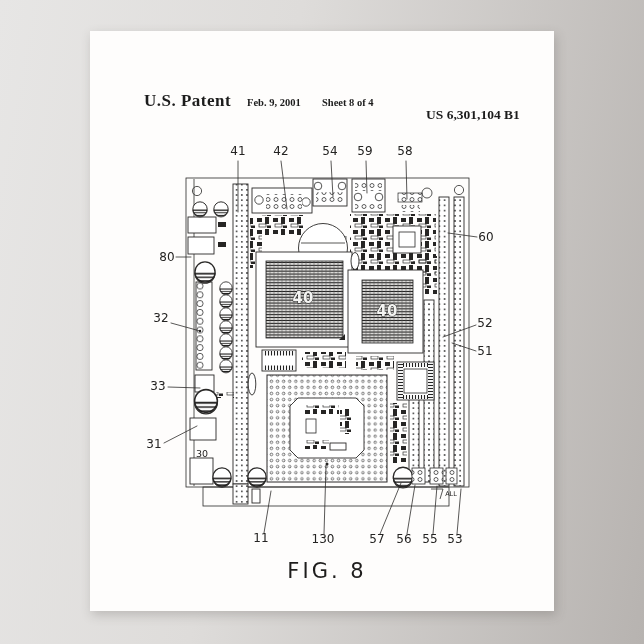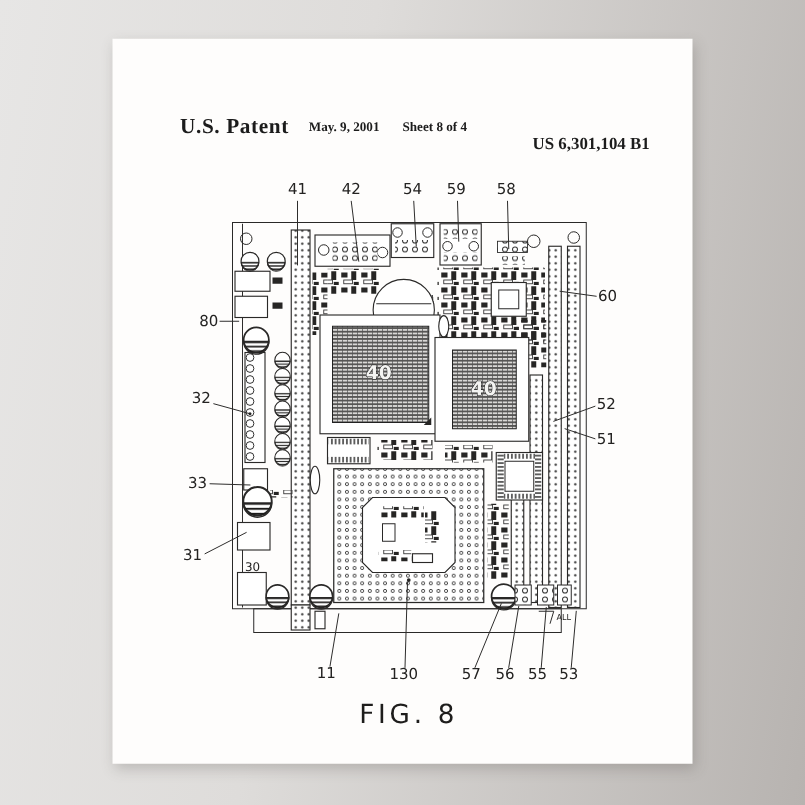--- a/index.html
+++ b/index.html
@@ -24,21 +24,21 @@
   text.chip{font:bold 15px "DejaVu Sans",sans-serif;fill:#f4f4f2;stroke:#1a1a1a;
     stroke-width:.8;text-anchor:middle;paint-order:stroke;}
   text.fig{font:21px "DejaVu Sans",sans-serif;letter-spacing:3px;fill:#1e1d1c;text-anchor:middle;}
 </style>
 </head>
 <body>
 
 <div class="scene">
   <div class="poster">
     <span class="hdr h-title">U.S. Patent</span>
-    <span class="hdr h-date">May. 9, 2001</span>
+    <span class="hdr h-date">Feb. 9, 2001</span>
     <span class="hdr h-sheet">Sheet 8 of 4</span>
     <span class="hdr h-patno">US 6,301,104 B1</span>
 
     <svg width="464" height="580" viewBox="90 31 464 580">
       <defs>
         <pattern id="pins" width="5.2" height="5.2" patternUnits="userSpaceOnUse">
           <rect width="5.2" height="5.2" fill="#fff"></rect>
           <circle cx="2.6" cy="2.6" r=".95" fill="#333"></circle>
         </pattern>
         <pattern id="pads" width="8" height="7" patternUnits="userSpaceOnUse">

